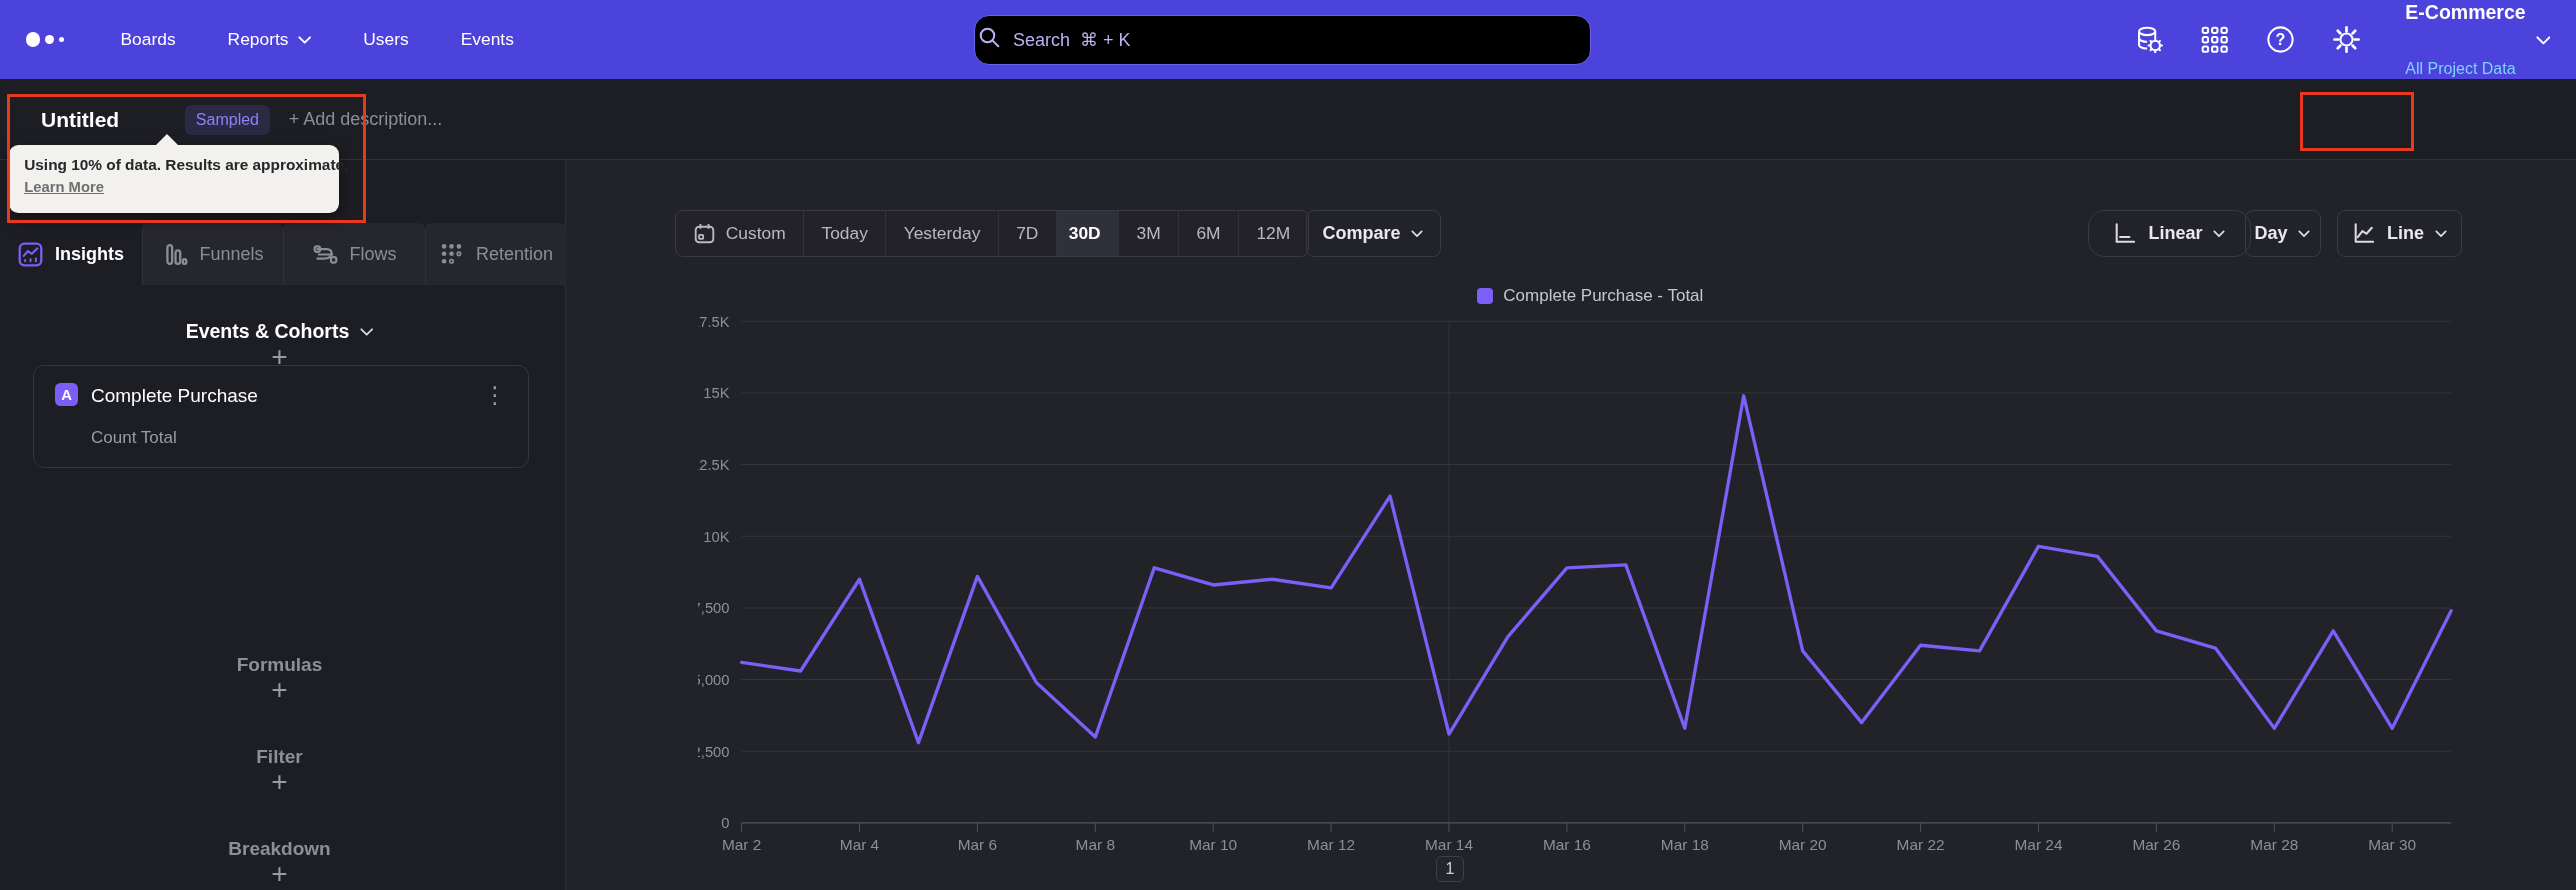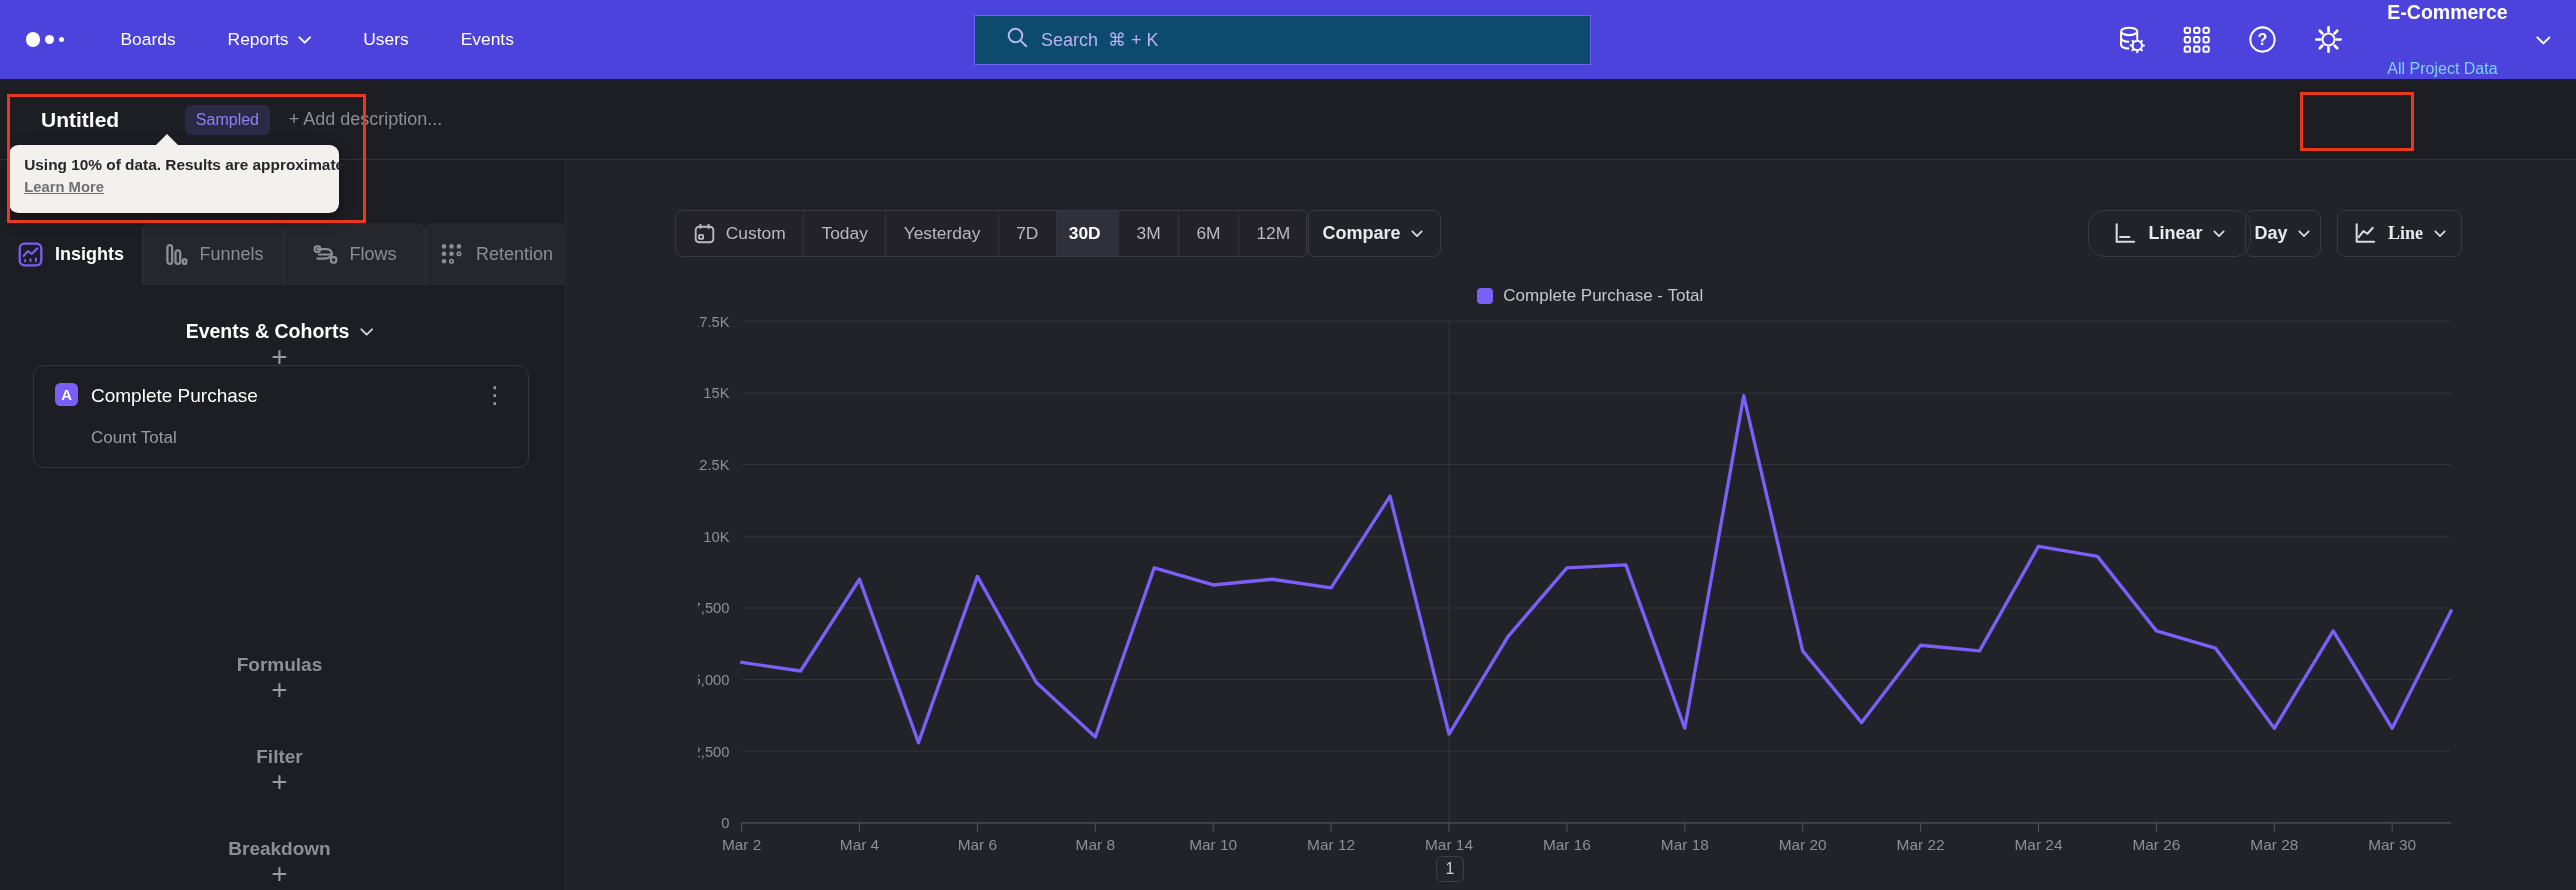--- a/index.html
+++ b/index.html
@@ -13,25 +13,25 @@
   .topnav { position:absolute; left:0; top:0; width:2576px; height:79px;
     background:#4c42dc; display:flex; align-items:center; }
   .logo { display:flex; align-items:center; gap:4.7px; margin-left:25.5px; width:60px; }
   .logo i { background:#fff; border-radius:50%; display:block; }
   .logo i:nth-child(1){width:14.8px;height:14.8px;} .logo i:nth-child(2){width:9.4px;height:9.4px;} .logo i:nth-child(3){width:5.4px;height:5.4px;}
   .nav-links { display:flex; align-items:center; gap:52px; margin-left:35px; }
   .nav-link { font-size:17.4px; font-weight:500; color:#fff; display:flex; align-items:center; gap:9.4px; cursor:pointer; }
   .chev { width:13.4px; height:8px; display:inline-block; }
   .chev svg { display:block; }
   .searchbox { position:absolute; left:974px; top:14.8px; width:617px; height:50px;
-    background:#0c4a6e; border:0.7px solid #6c63ec; border-radius:0;
-    display:flex; align-items:center; padding-left:31px; gap:12px; color:#b9b3f4; font-size:18px; }
+    background:#000000; border:0.7px solid #6c63ec; border-radius:15px;
+    display:flex; align-items:center; padding-left:3px; gap:12px; color:#b9b3f4; font-size:18px; }
   .nav-right { position:absolute; right:0; top:0; height:79px; display:flex; align-items:center; gap:35px; padding-right:27px; }
   .nav-icon { width:31px; height:31px; color:#ffffff; display:flex; align-items:center; justify-content:center; cursor:pointer; }
-  .project { display:flex; align-items:center; gap:28px; cursor:pointer; margin-left:8px; }
+  .project { display:flex; align-items:center; gap:10px; cursor:pointer; margin-left:8px; }
   .project-names { display:flex; flex-direction:column; line-height:1.15; }
   .project-name { font-size:19.5px; font-weight:700; color:#fff; }
   .project-scope { font-size:16px; color:#7dd3fc;margin-top:37px; }
   
   .header { position:absolute; left:0; top:79px; width:2576px; height:81px;
     background:#1d1d24; border-bottom:0.7px solid #32323a; }
   .title-group { position:absolute; left:41px; top:0; height:81px; display:flex; align-items:center; gap:19px; }
   .doc-title { font-size:21px; font-weight:700; color:#fff; }
   .sampled-badge { background:#2c2945; color:#8d82f8; font-size:16px; padding:6px 10.7px; border-radius:6px; cursor:pointer;margin-left:47px; }
   .add-desc { font-size:18px; color:#8e8e96; cursor:text; }
@@ -369,21 +369,21 @@
       </span>
   </div>
   <div class="dd-btn" style="left:2245px; width:76px;">
     <span>Day</span>
     <span class="chev">
         <svg width="12" height="7.4" viewBox="0 0 18 11">
           <polyline points="2,2 9,9 16,2" fill="none" stroke="#dcdce2" stroke-width="2.6" stroke-linecap="round" stroke-linejoin="round"></polyline>
         </svg>
       </span>
   </div>
-  <div class="dd-btn" style="left:2337px; width:125px;font-family:Liberation Serif, serif;">
+  <div class="dd-btn" style="left:2337px; width:125px;">
     <span class="dicon">
       <svg width="25.5" height="25.5" viewBox="0 0 38 38">
           <g fill="none" stroke="#dcdce2" stroke-width="3" stroke-linecap="round" stroke-linejoin="round">
             <polyline points="7,5 7,31 33,31"></polyline>
             <polyline points="10,24 17,15 23,19 31,10"></polyline>
           </g>
         </svg>
     </span>
     <span>Line</span>
     <span class="chev">

